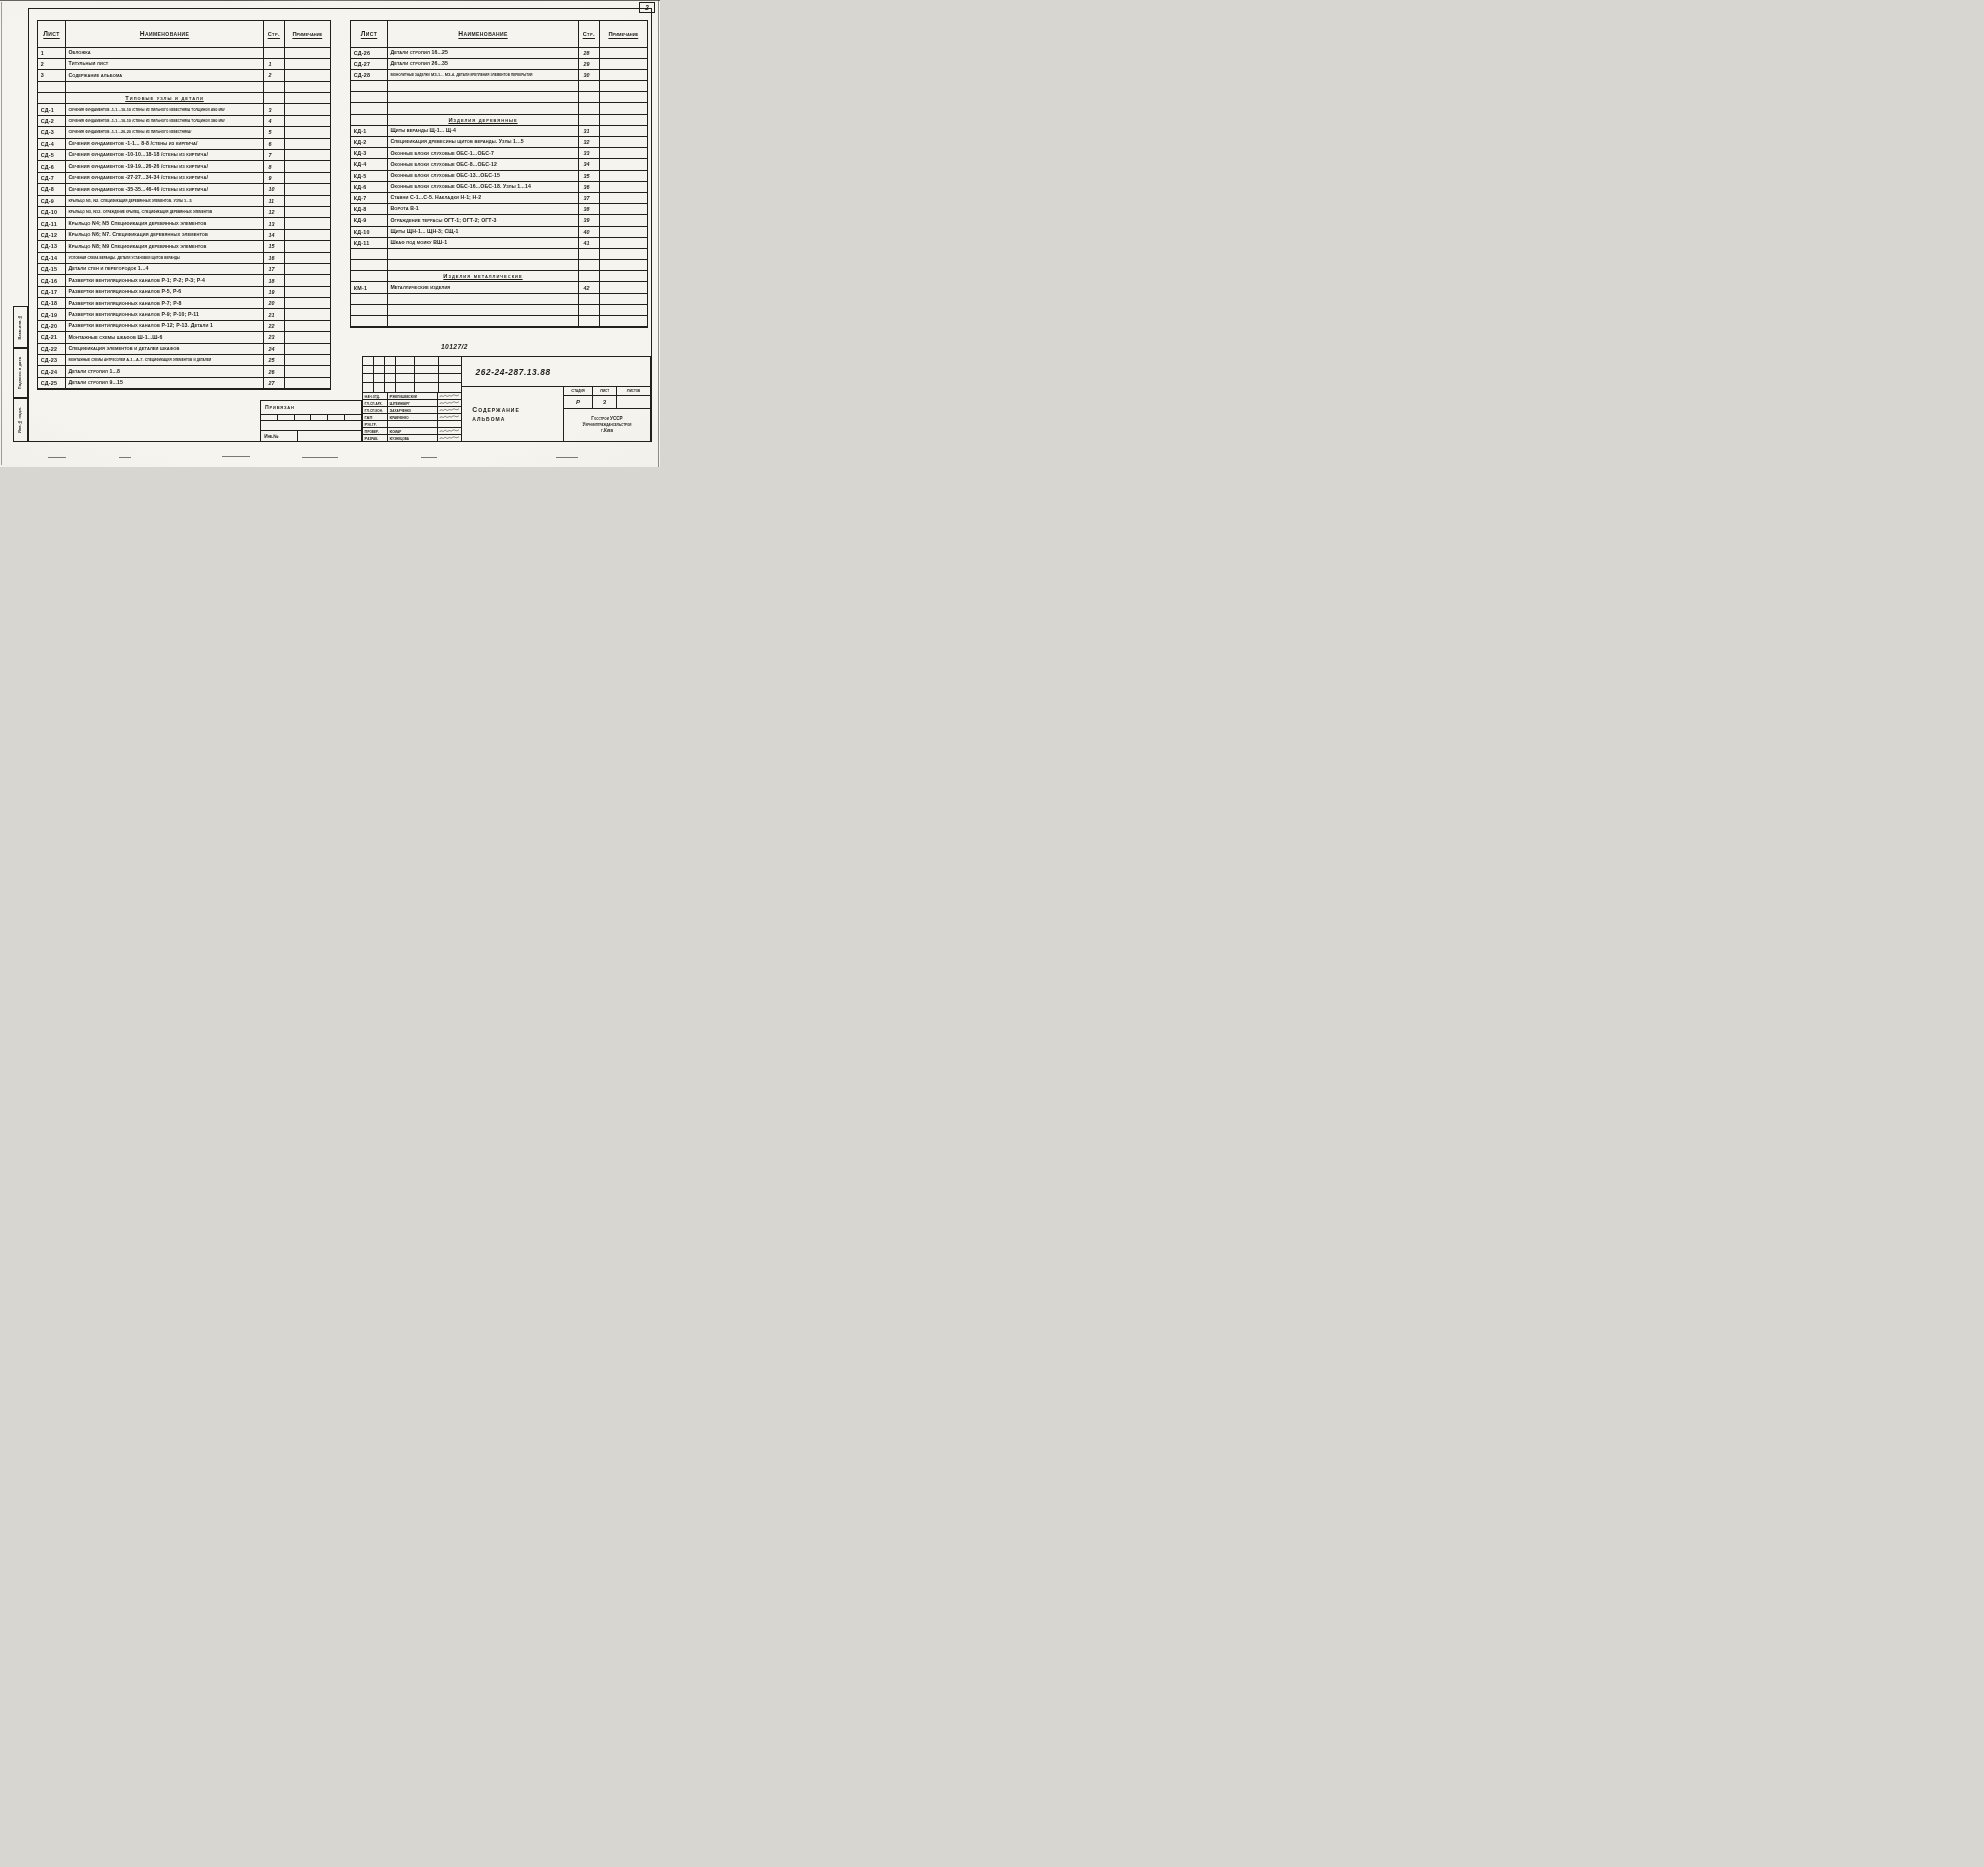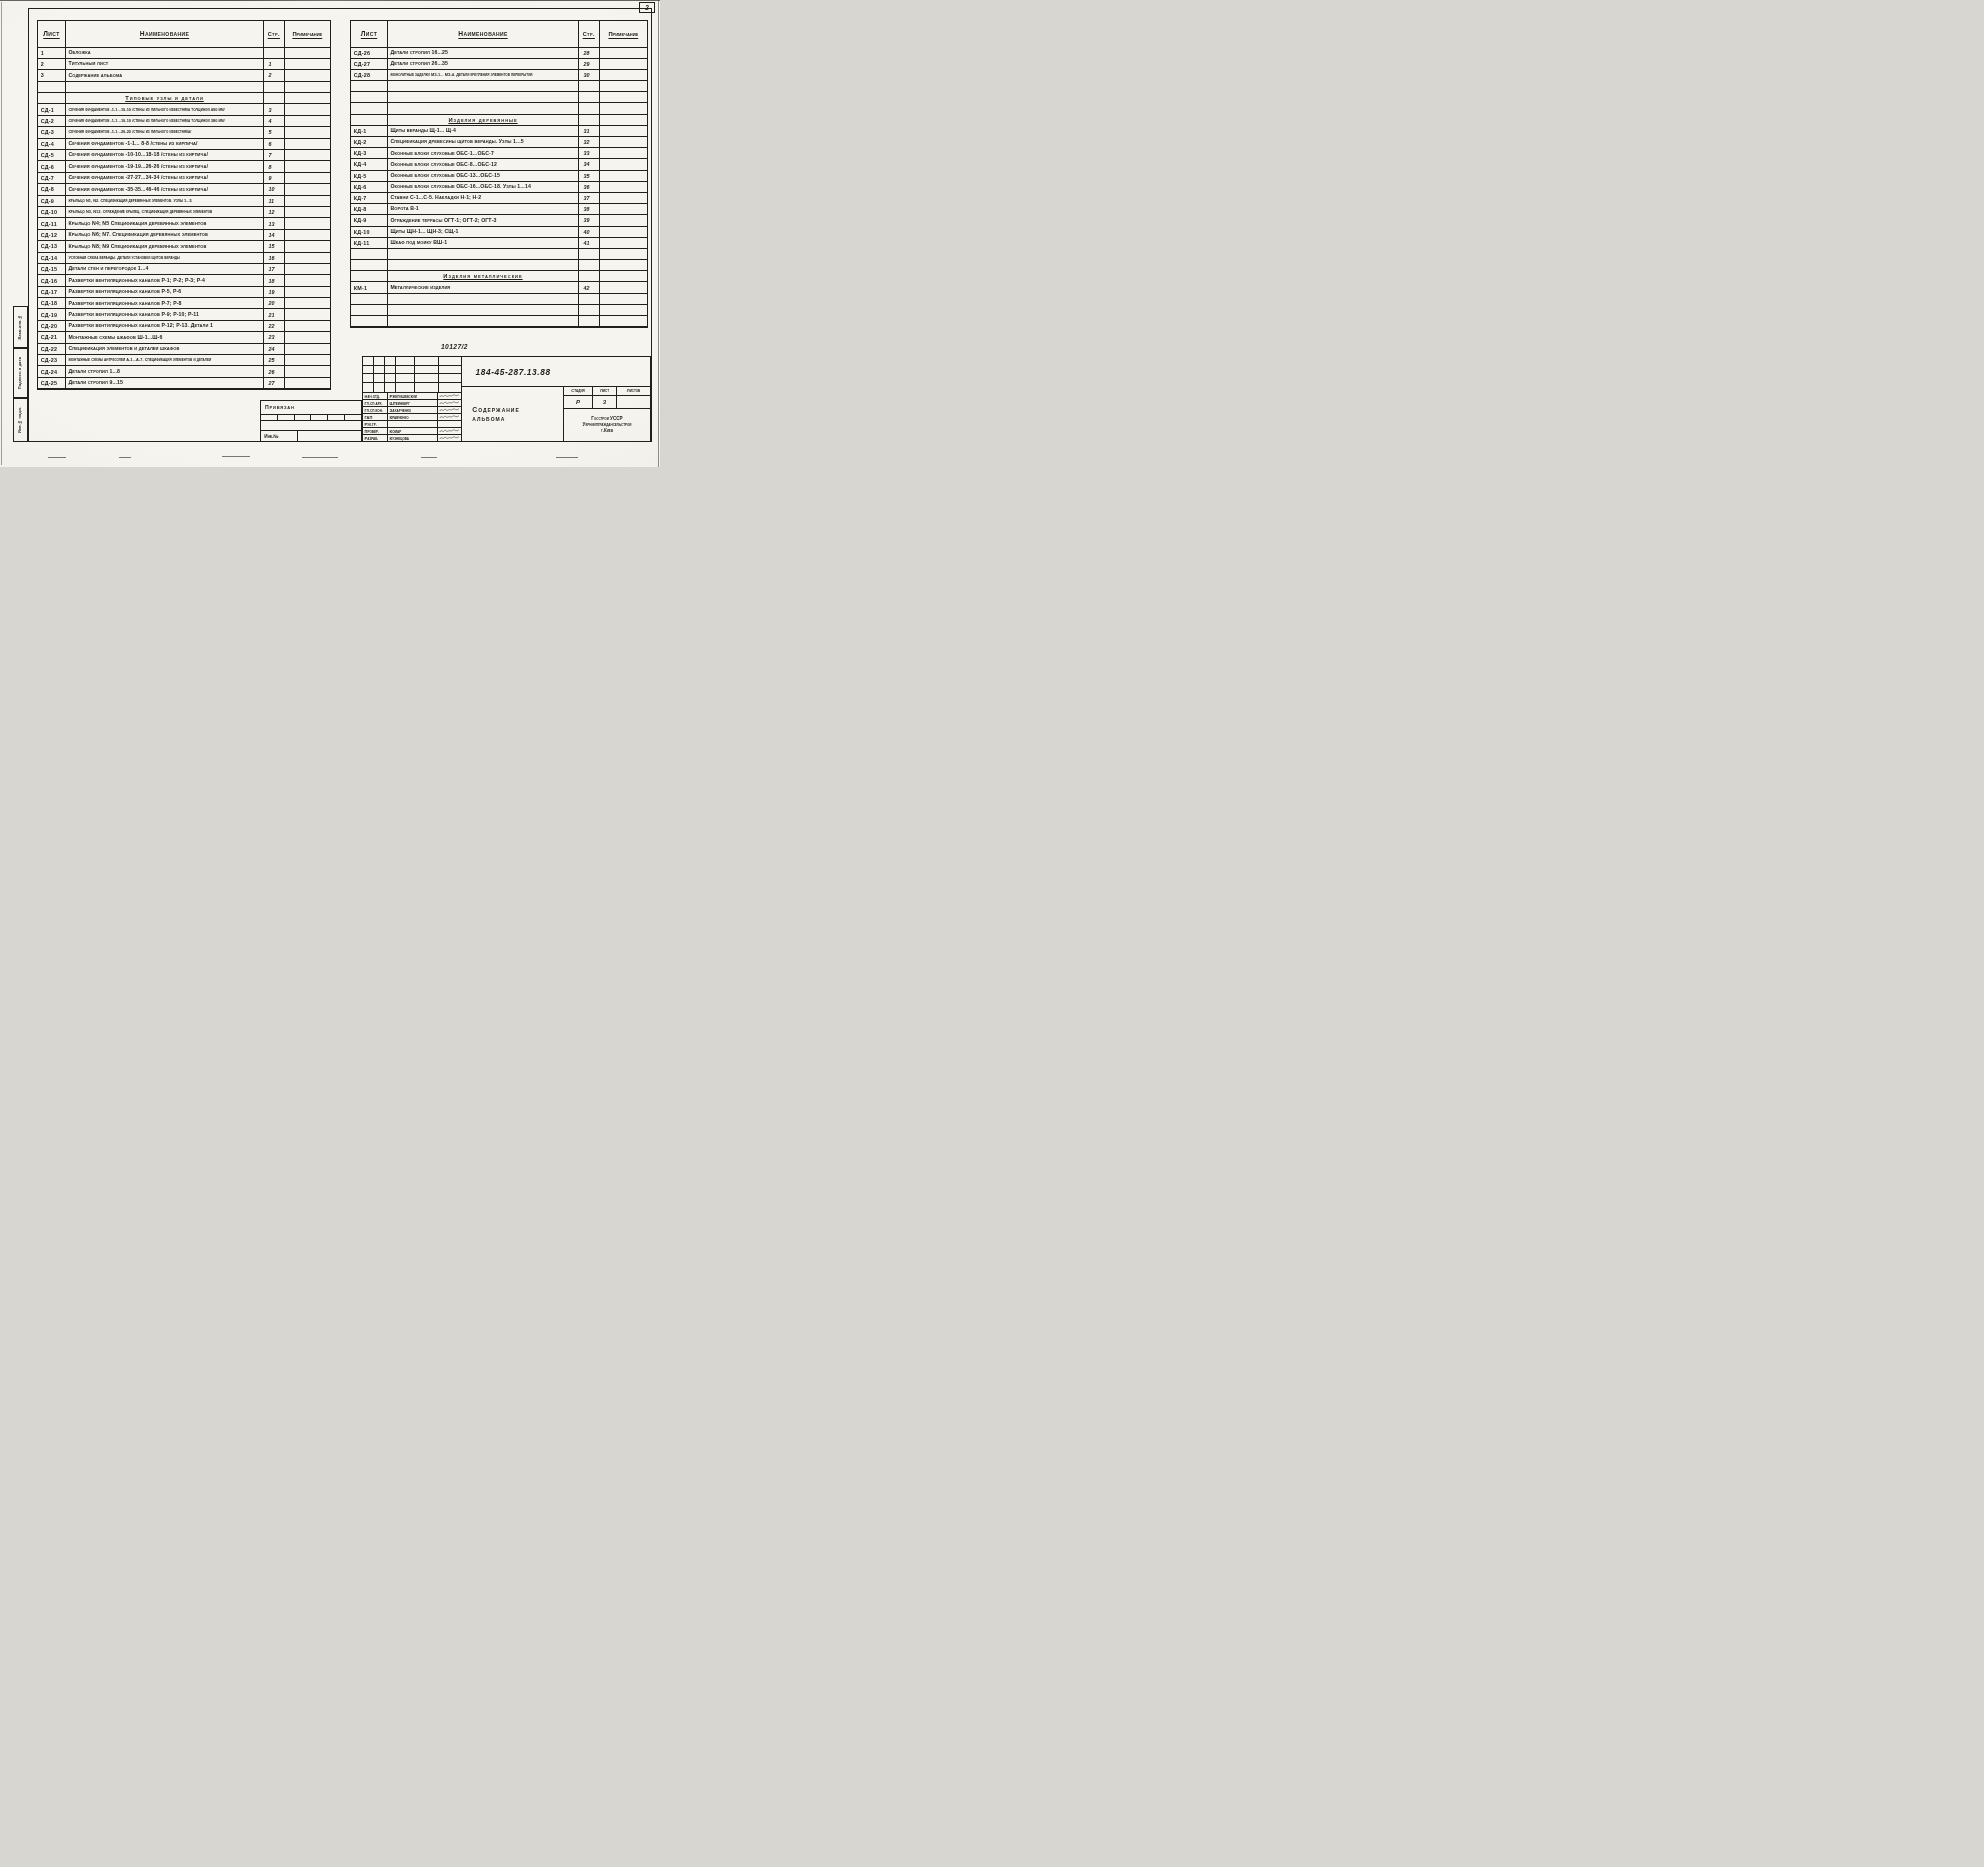--- a/index.html
+++ b/index.html
@@ -673,21 +673,21 @@
             <div class="tb-name">Кузнецова</div>
             <div class="tb-sig">
               <svg viewBox="0 0 60 18">
                 <path d="M2 11 C6 2, 10 15, 15 8 C19 3, 22 14, 27 9 C31 4, 34 13, 40 7 C45 2, 50 13, 58 6" fill="none" stroke="#2a2620" stroke-width="1.6" stroke-linecap="round"></path>
               </svg>
             </div>
           </div>
         </div>
     </div>
     <div class="tb-right">
-      <div class="tb-docnum">184-45-287.13.88</div>
+      <div class="tb-docnum">262-24-287.13.88</div>
       <div class="tb-lower">
         <div class="tb-title">
           <div>Содержание</div>
           <div>альбома</div>
         </div>
         <div class="tb-meta">
           <div class="tb-meta-head">
             <div>Стадия</div>
             <div>Лист</div>
             <div>Листов</div>

